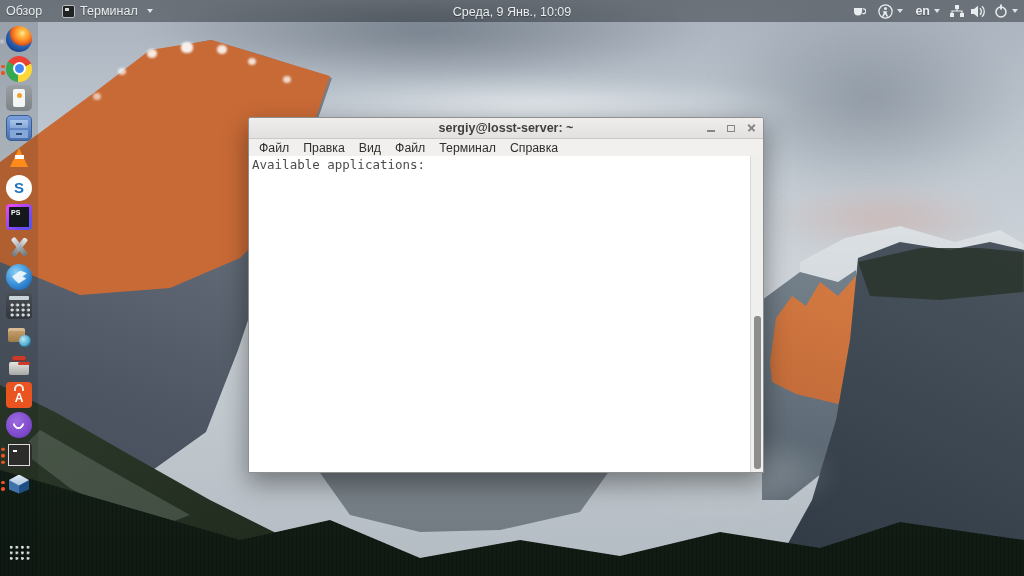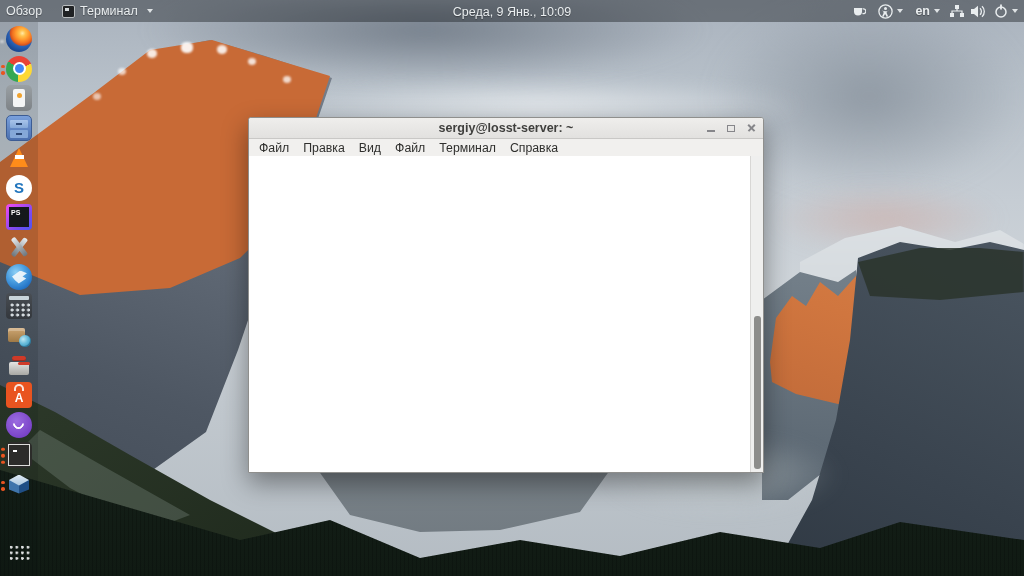--- a/index.html
+++ b/index.html
@@ -330,20 +330,21 @@
     <div class="menubar">
         <span class="menu-item">Файл</span>
         <span class="menu-item">Правка</span>
         <span class="menu-item">Вид</span>
         <span class="menu-item">Файл</span>
         <span class="menu-item">Терминал</span>
         <span class="menu-item">Справка</span>
       </div>
     <div class="content">
       <div class="term-text">
+          <div class="tline"><span class="seg-fg">Available applications:</span></div>
         </div>
       <div class="scrollbar">
         <div class="sb-thumb"></div>
       </div>
     </div>
   </div>
 
 </div>
 
 </body></html>

